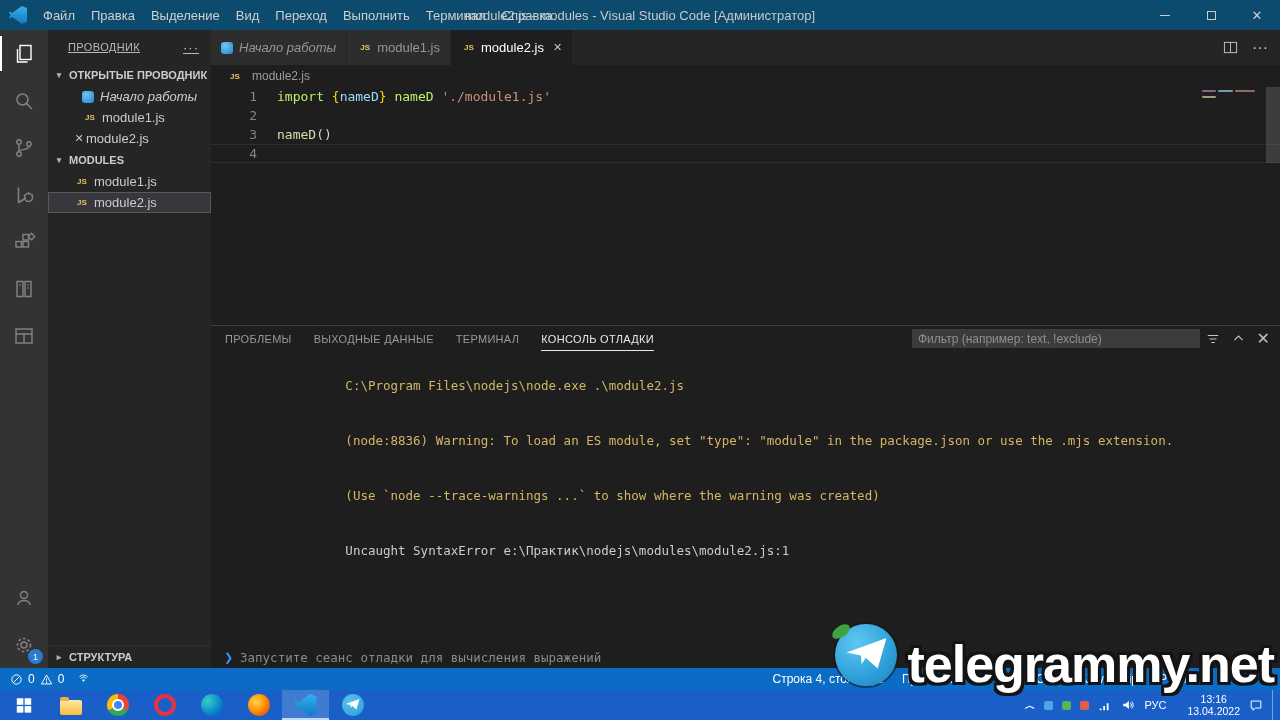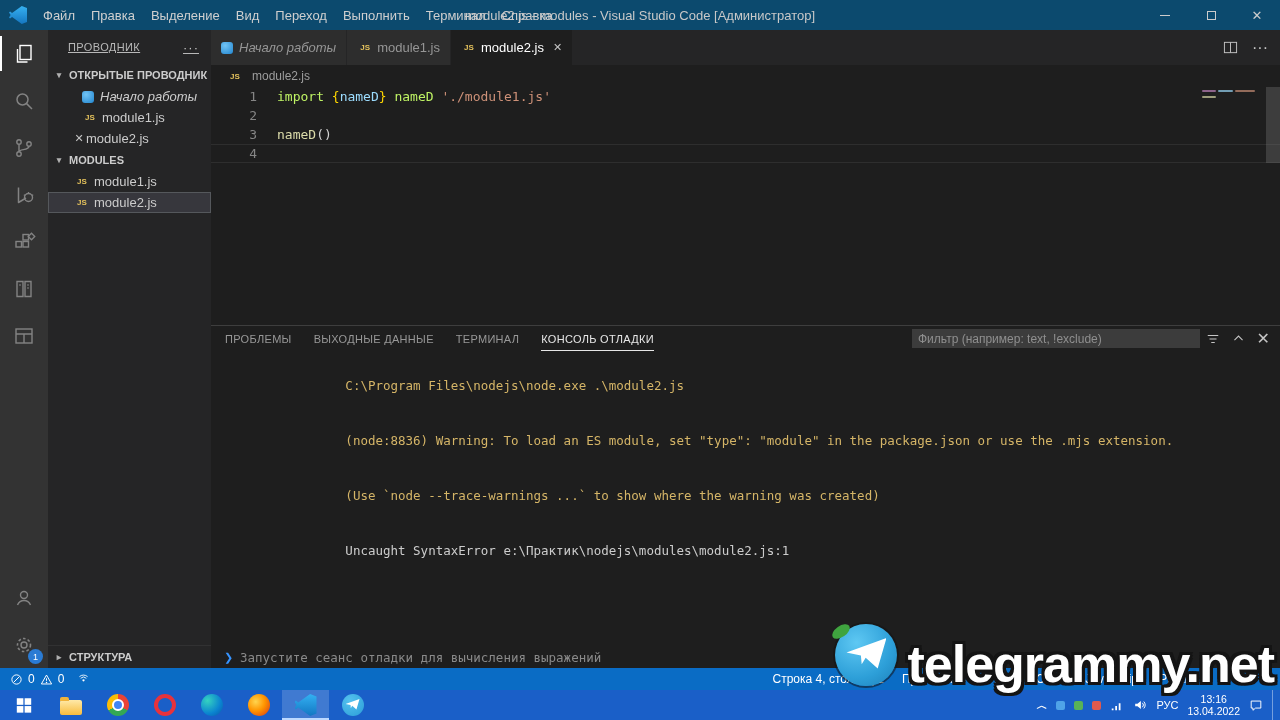--- a/index.html
+++ b/index.html
@@ -137,21 +137,21 @@
   .i-vscode .app-glyph { background:linear-gradient(#33b1f2,#1277c3);
     clip-path:polygon(71% 0%,100% 11%,100% 89%,71% 100%,17% 61%,6% 70%,0% 64%,9% 50%,0% 36%,6% 30%,17% 39%); }
   .i-telegram .app-glyph { border-radius:50%;
     background:radial-gradient(circle at 35% 30%, #55c1ef, #2b9ed8); }
   .i-telegram .app-glyph::after { content:""; position:absolute; inset:5px 4px 6px 4px; background:#fff;
     clip-path:polygon(0% 45%,100% 0%,78% 95%,48% 62%,38% 82%,36% 55%); }
   .tray { margin-left:auto; display:flex; align-items:center; gap:9px; padding-right:3px; }
   .tray-chev { font-size:11px; font-weight:bold; color:#fff; }
   .dot { width:9px; height:9px; border-radius:2px; }
   .tray-lang { font-size:11px; }
-  .tray-time { font-size:10.5px; line-height:12px; text-align:center; }
+  .tray-time { font-size:10.5px; line-height:12px; text-align:center;margin-left:12px; }
   .show-desktop { width:5px; border-left:1px solid rgba(255,255,255,.4); align-self:stretch; }
 
   
   .watermark { position:absolute; right:6px; bottom:26px; display:flex; align-items:center; gap:10px;
     z-index:60; pointer-events:none; }
   .wm-logo { width:62px; height:62px; border-radius:50%; position:relative; flex:none;
     background:radial-gradient(circle at 35% 30%, #5ec8f3, #2d9fd8 60%, #1c7fb8);
     box-shadow:0 0 0 2px rgba(20,20,20,.55); }
   .wm-logo::after { content:""; position:absolute; inset:14px 11px 16px 11px; background:#fff;
     clip-path:polygon(0% 45%,100% 0%,78% 95%,48% 62%,38% 82%,36% 55%); }

